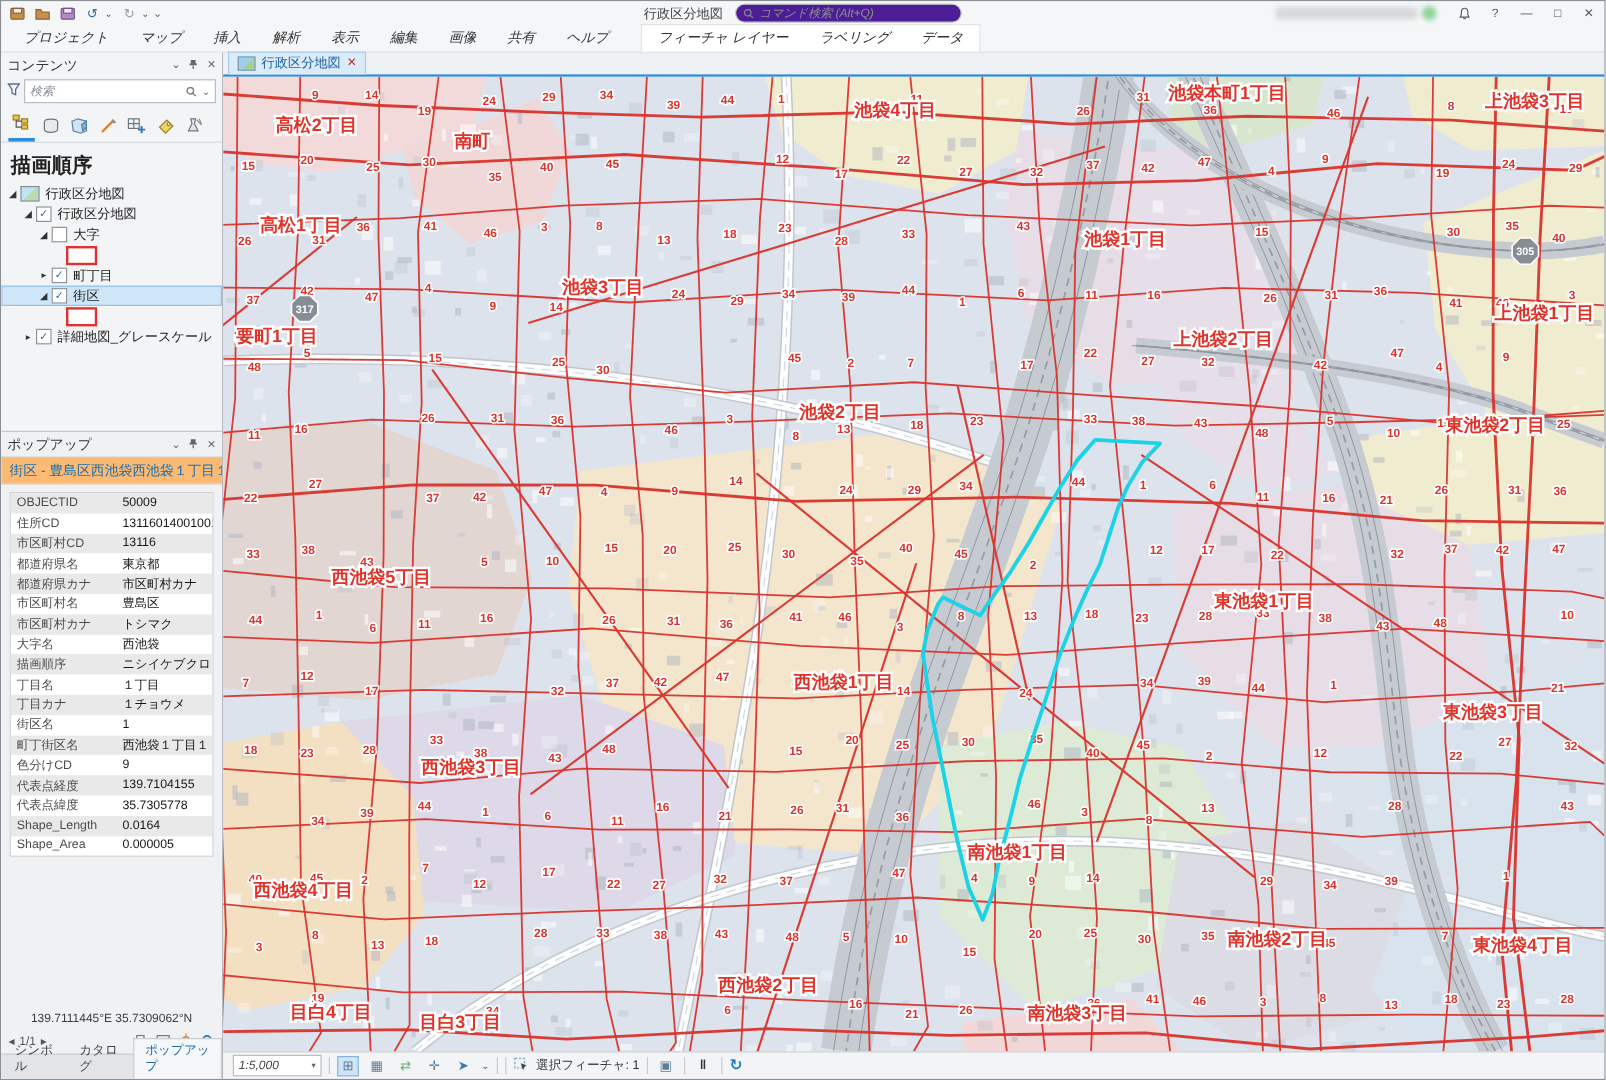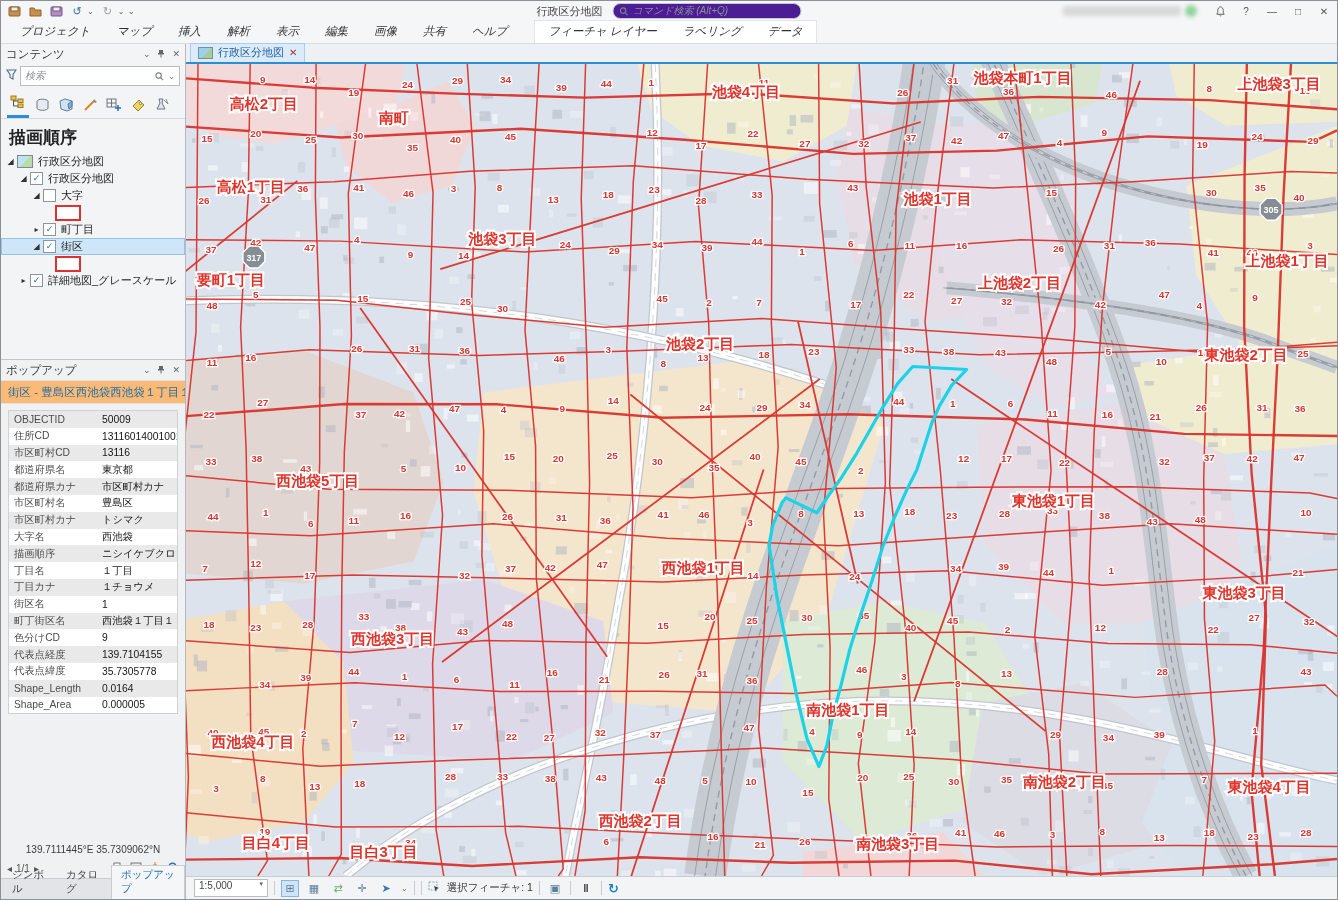--- a/index.html
+++ b/index.html
@@ -64,21 +64,21 @@
   .ptab.active{background:#f5f6f8;color:#1f6fb5;border:1px solid #c9ccd0;border-bottom:none;}
   
   .map-area{flex:1;display:flex;flex-direction:column;min-width:0;}
   .doc-tabs{height:18px;background:#eef1f4;display:flex;align-items:flex-end;border-bottom:2px solid #2b8cd8;}
   .doc-tab{display:flex;align-items:center;gap:5px;background:#dcebf9;border:1px solid #a9cdec;border-bottom:none;padding:1px 7px 2px;font-size:11px;color:#1d5f9e;margin-left:4px;}
   .doc-tab .dmap{width:13px;height:10px;background:linear-gradient(135deg,#9fd0e8 55%,#a8cf92 45%);border:1px solid #6f93ad;}
   .doc-tab .dx{color:#a33;font-size:10px;}
   .map-canvas{flex:1;position:relative;background:#dde3ec;min-height:0;}
   .map-canvas svg{position:absolute;inset:0;width:100%;height:100%;}
   .map-statusbar{height:22px;background:#f2f4f6;border-top:1px solid #c9ccd0;display:flex;align-items:center;padding:0 8px;font-size:10.5px;color:#444;gap:6px;}
-  .scale-box{width:64px;height:16px;background:#fff;border:1px solid #b9bcc1;display:flex;justify-content:space-between;padding:0 4px;font-size:10px;}
+  .scale-box{width:64px;height:16px;background:#fff;border:1px solid #b9bcc1;display:flex;align-items:center;justify-content:space-between;padding:0 4px;font-size:10px;font-style:italic;}
   .sb-sep{width:1px;height:14px;background:#c8cbcf;}
   .sb-ico{width:18px;height:17px;display:flex;align-items:center;justify-content:center;font-size:11px;color:#5d7f9a;}
   .sb-ico.hl{background:#cfe4f7;border:1px solid #85b4e0;box-sizing:border-box;}
   .sb-coords{flex:1;text-align:center;font-size:10.5px;color:#3c3c3c;}
   .sb-right{display:flex;align-items:center;gap:6px;font-size:10.5px;color:#333;}
   .refresh{color:#1f7ec2;font-weight:bold;font-size:13px;}
   svg text{user-select:none;}
 </style>
 </head>
 <body>

